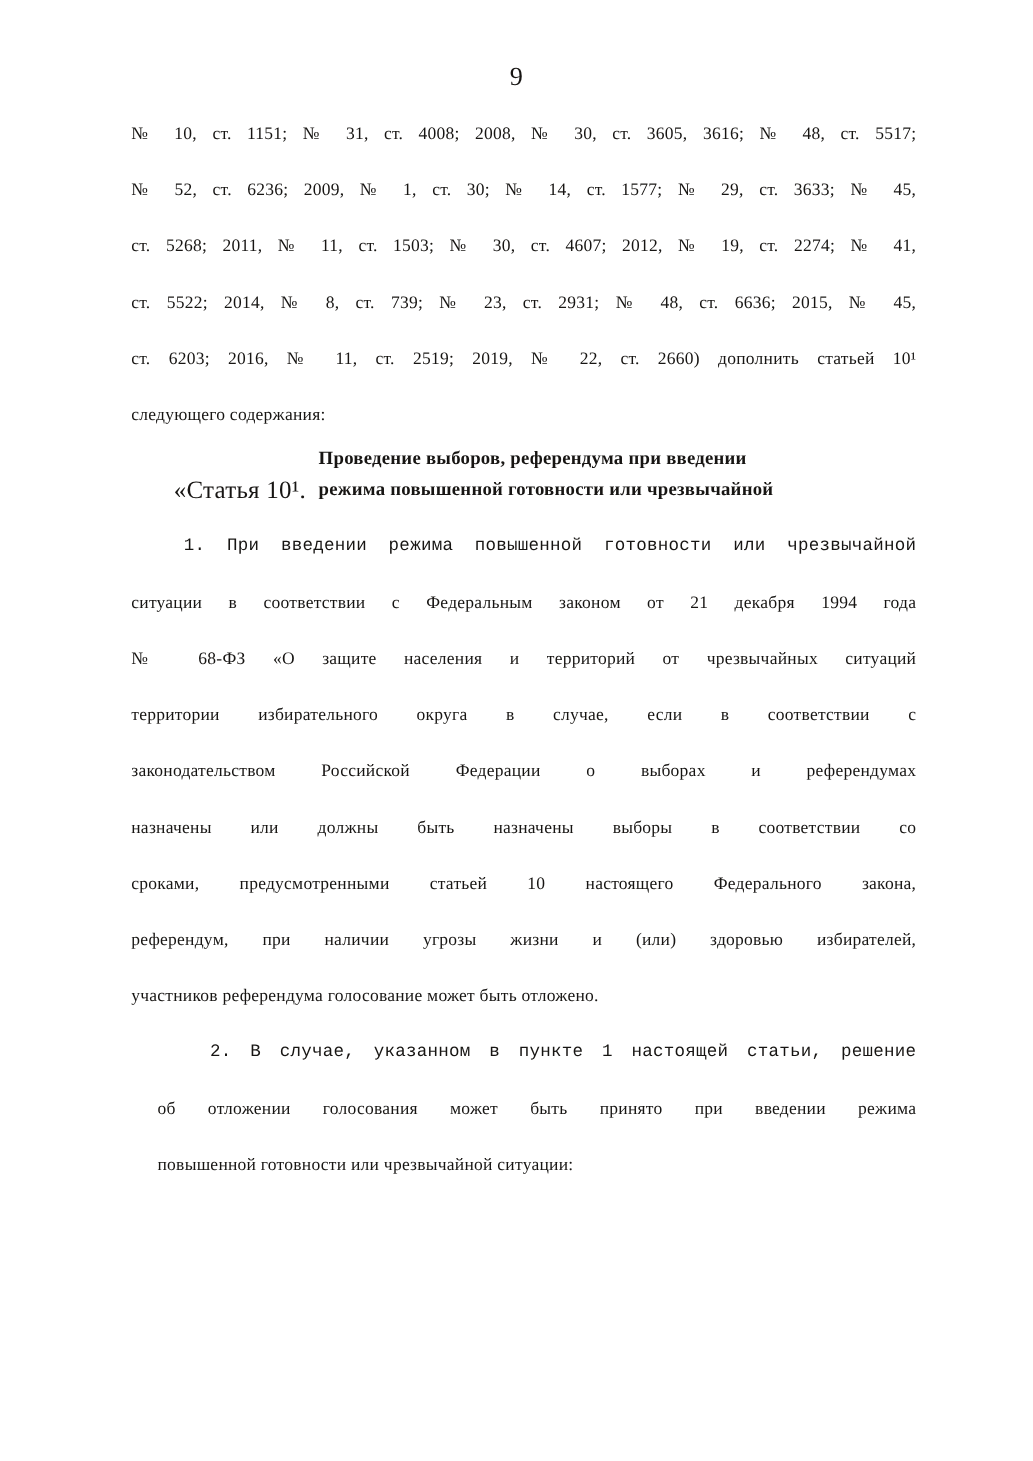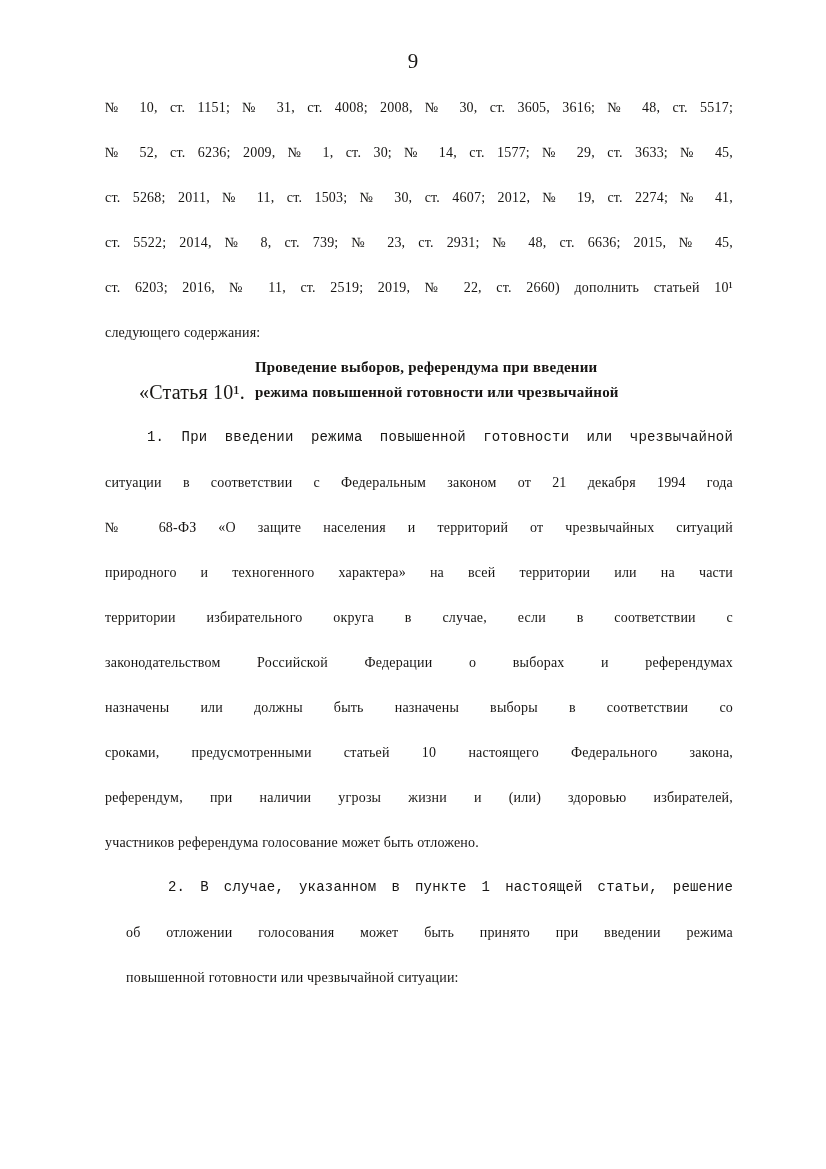--- a/index.html
+++ b/index.html
@@ -97,21 +97,20 @@
       <div class="h-title">
         <div class="h-line">Проведение выборов, референдума при введении</div>
         <div class="h-line">режима повышенной готовности или чрезвычайной</div>
       </div>
     </div>
 
     <div class="para-1">
       <div class="line just indent">1. При введении режима повышенной готовности или чрезвычайной</div>
       <div class="line just">ситуации в соответствии с Федеральным законом от 21 декабря 1994 года</div>
       <div class="line just">№ 68-ФЗ «О защите населения и территорий от чрезвычайных ситуаций</div>
-      <div class="line just">природного и техногенного характера» на всей территории или на части</div>
       <div class="line just">территории избирательного округа в случае, если в соответствии с</div>
       <div class="line just">законодательством Российской Федерации о выборах и референдумах</div>
       <div class="line just">назначены или должны быть назначены выборы в соответствии со</div>
       <div class="line just">сроками, предусмотренными статьей 10 настоящего Федерального закона,</div>
       <div class="line just">референдум, при наличии угрозы жизни и (или) здоровью избирателей,</div>
       <div class="line">участников референдума голосование может быть отложено.</div>
     </div>
 
     <div class="para-2">
       <div class="line just indent">2. В случае, указанном в пункте 1 настоящей статьи, решение</div>

